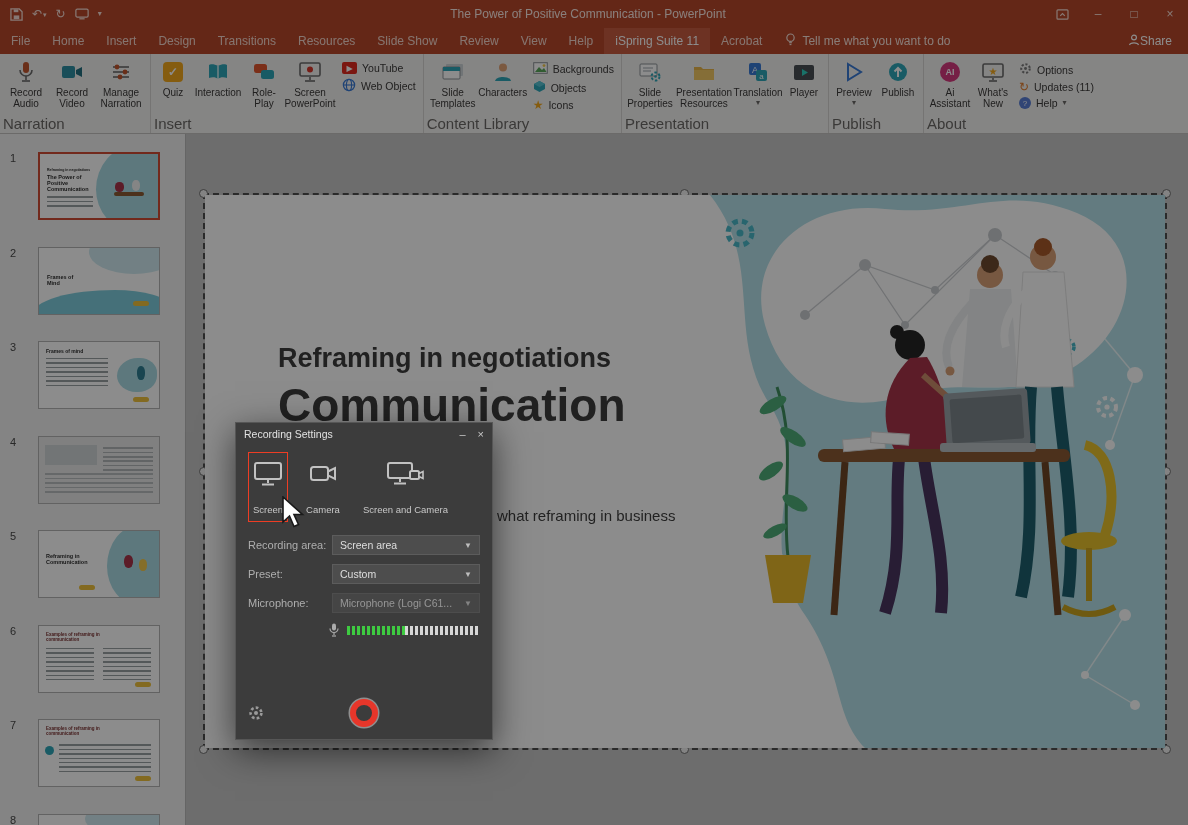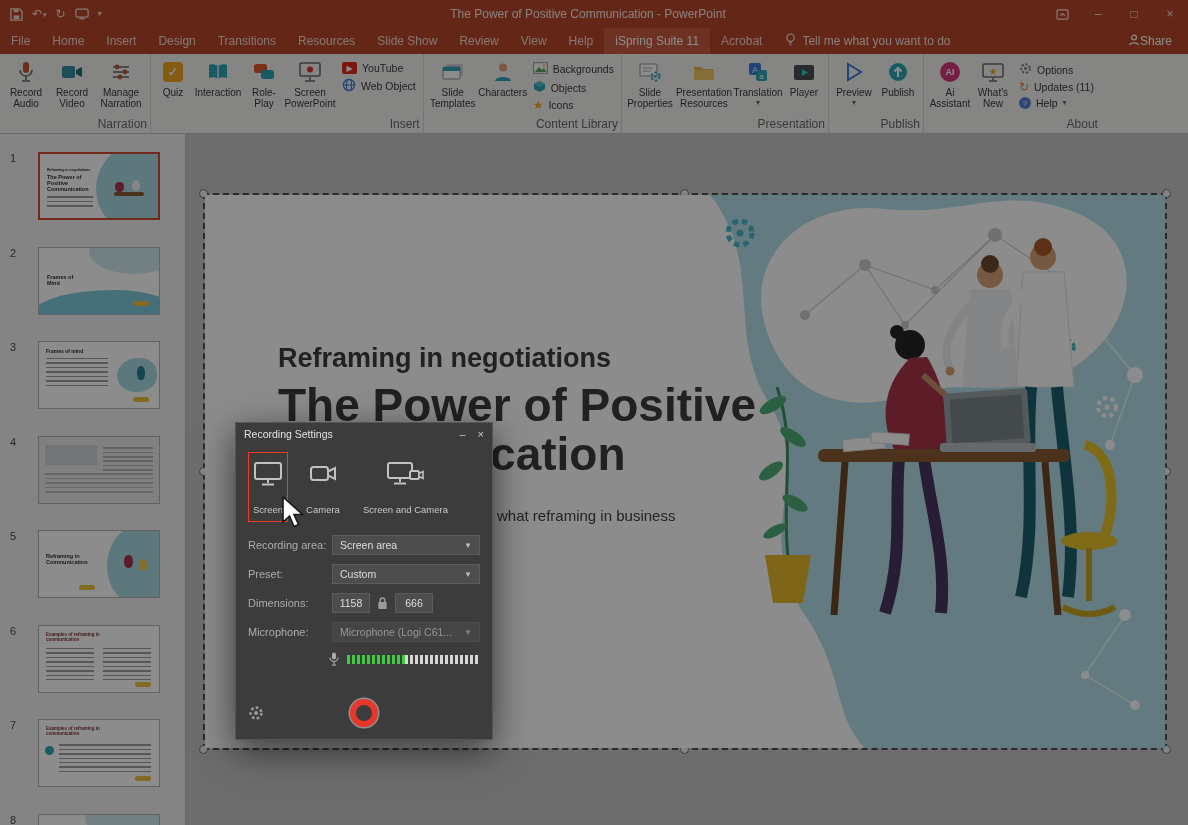--- a/index.html
+++ b/index.html
@@ -19,21 +19,21 @@
 .tabsrow{position:absolute;top:28px;left:0;width:100%;height:26px;background:#b7472a;display:flex;align-items:stretch;color:#f3d6cc;z-index:1}
 .tab{display:flex;align-items:center;padding:0 11px;font-size:12px;white-space:nowrap}
 .tab.active{background:#c75b40;color:#fff}
 .tellme{display:flex;align-items:center;gap:6px;padding:0 12px;font-size:12px;color:#f7e3db}
 .share{margin-left:auto;display:flex;align-items:center;padding:0 16px;font-size:12px;color:#fff}
 
 
 .ribbon{position:absolute;top:54px;left:0;width:100%;height:80px;background:#f3f2f1;border-bottom:1px solid #c3c1bf;display:flex;z-index:1}
 .rgroup{position:relative;border-right:1px solid #d6d4d1;display:flex;flex-direction:column;padding:0 3px}
 .rbody{flex:1;display:flex;align-items:flex-start;padding-top:3px}
-.rgname{height:16px;font-size:12px;color:#6b6966;text-align:right;line-height:14px}
+.rgname{height:16px;font-size:15px;color:#6b6966;text-align:left;line-height:14px}
 .rbtn{width:46px;display:flex;flex-direction:column;align-items:center;gap:2px;padding-top:2px;cursor:default}
 .rlabel{font-size:10px;line-height:11px;color:#3b3a39;text-align:center}
 .icwrap{height:26px;display:flex;align-items:center;justify-content:center}
 .ic{width:20px;height:20px;border-radius:4px;display:flex;align-items:center;justify-content:center;font-size:12px;color:#fff;font-weight:bold}
 .smallcol{display:flex;flex-direction:column;gap:4px;padding:5px 4px 0 6px}
 .sbtn{display:flex;align-items:center;gap:5px;font-size:10.5px;color:#3b3a39;white-space:nowrap}
 .sic{width:15px;height:12px;border-radius:2px;display:flex;align-items:center;justify-content:center;color:#fff;font-size:8px}
 .caret{font-size:8px;color:#6b6966;line-height:6px}
 
 
@@ -591,21 +591,20 @@
               <rect x="740" y="196" width="84" height="56" rx="4" fill="#9aa3a8"></rect>
               <rect x="746" y="202" width="72" height="44" rx="2" fill="#7d868b"></rect>
             </g>
             <rect x="735" y="248" width="96" height="9" rx="3" fill="#b8bfc3"></rect>
             <rect x="638" y="243" width="42" height="12" fill="#ffffff" stroke="#d9d9d9" transform="rotate(-5 659 249)"></rect>
             <rect x="666" y="238" width="38" height="11" fill="#ffffff" stroke="#d9d9d9" transform="rotate(4 685 243)"></rect>
           </svg>
 
           <div class="kicker">Reframing in negotiations</div>
           <div class="bigtitle">
-            <div>The Power of Positive</div>
             <div>Communication</div>
           </div>
           <div class="subfrag">what reframing in business</div>
         </div>
       </div>
     </div>
   </div>
 
   <div class="dim"></div>
 
@@ -655,31 +654,20 @@
     </div>
 
     <div class="frow">
       <span class="flabel">Preset:</span>
       <div class="dsel">
         <span>Custom</span>
         <span class="dcaret">▼</span>
       </div>
     </div>
 
-    <div class="frow">
-      <span class="flabel">Dimensions:</span>
-      <div class="dim-input">1158</div>
-      <span style="margin:0 6px;display:flex">
-          <svg width="13" height="14" viewBox="0 0 14 15">
-            <rect x="2.5" y="6.5" width="9" height="7.5" rx="1.2" fill="#9a9a9a"></rect>
-            <path d="M4.5 6.5 V4.5 a2.5 2.5 0 0 1 5 0 V6.5" fill="none" stroke="#9a9a9a" stroke-width="1.6"></path>
-          </svg>
-        </span>
-      <div class="dim-input">666</div>
-    </div>
 
     <div class="frow">
       <span class="flabel">Microphone:</span>
       <div class="dsel dis">
         <span>Microphone (Logi C61...</span>
         <span class="dcaret">▼</span>
       </div>
     </div>
 
     <div class="frow" style="margin-top:10px">

